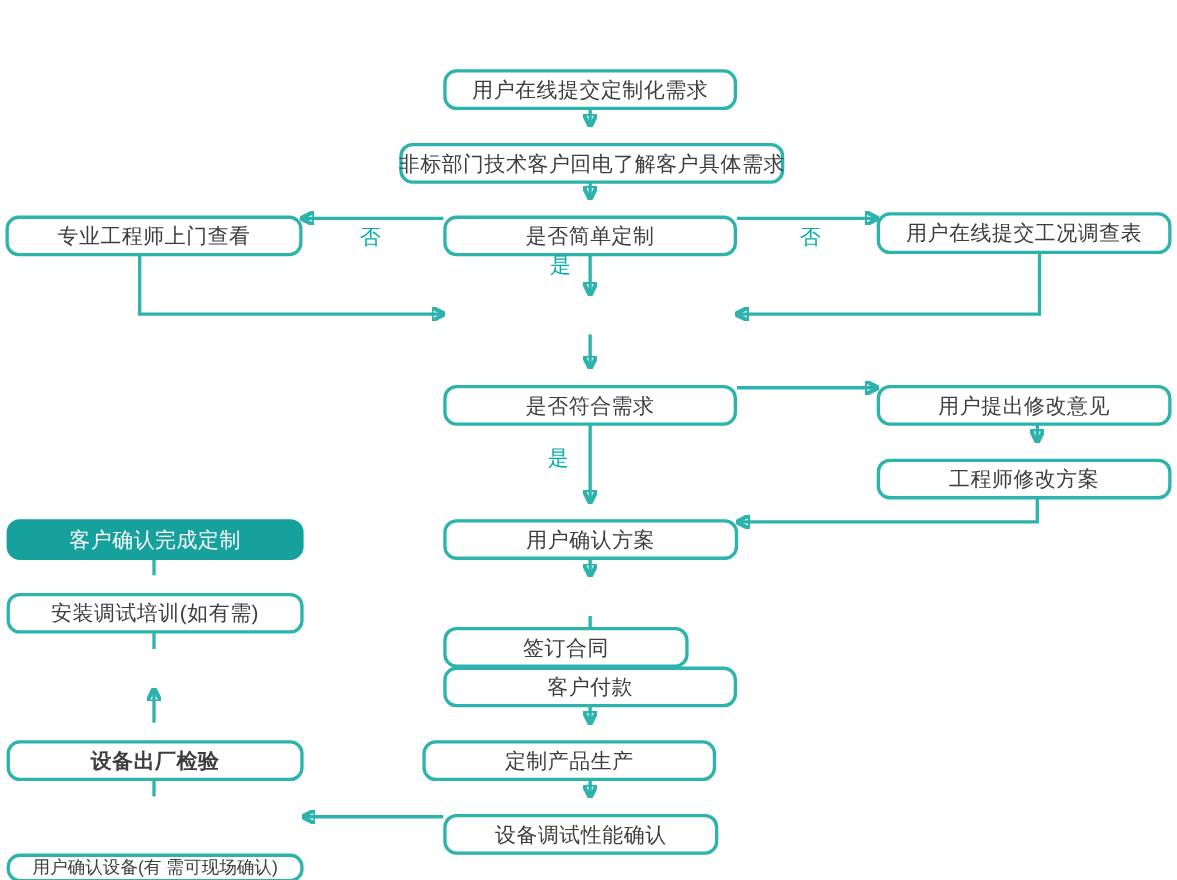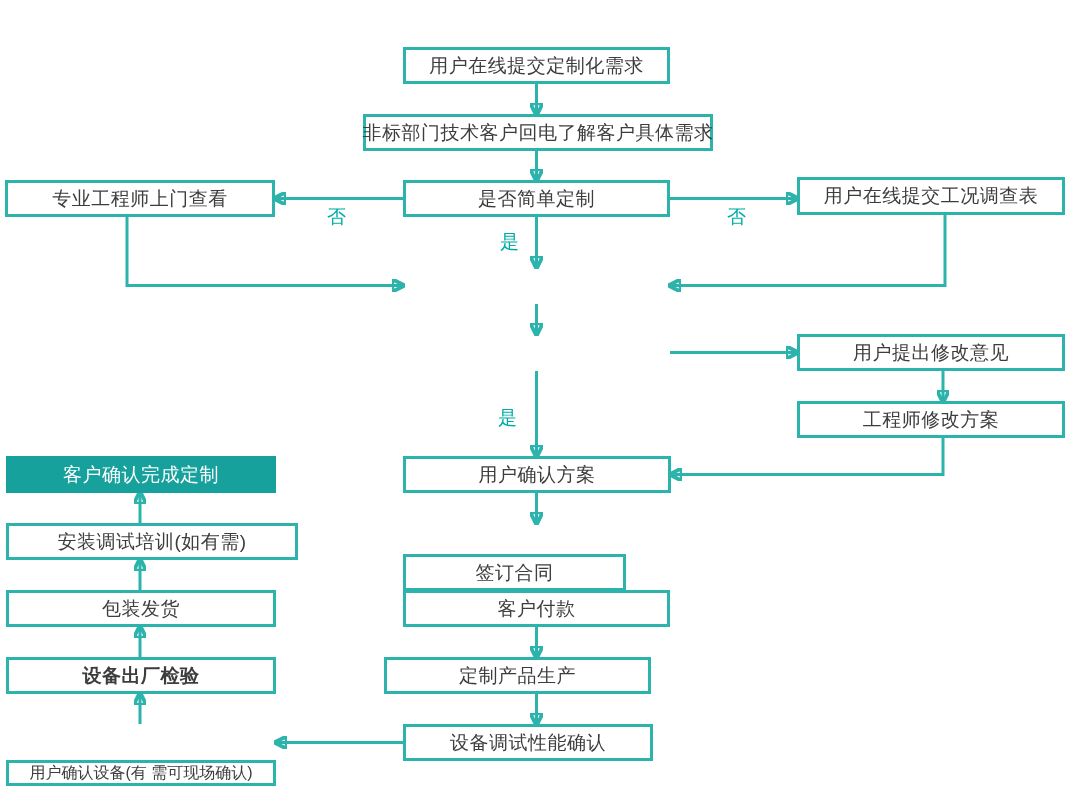--- a/index.html
+++ b/index.html
@@ -26,28 +26,29 @@
   }
   .edges path {
     stroke: var(--accent);
     stroke-width: 3;
     fill: none;
   }
   .node {
     position: absolute;
     background: #fff;
     border: 3px solid var(--accent);
-    border-radius: 0;
+    border-radius: 12px;
     display: flex;
     align-items: center;
     justify-content: center;
     font-size: 19px;
     color: var(--text);
     white-space: nowrap;
     letter-spacing: 0.5px;
+    margin-top: 16px;
   }
   .node.filled {
     background: var(--accent-fill);
     border-color: var(--accent-fill);
     color: #ffffff;
     font-family: Liberation Serif, serif;
   }
   .edge-label {
     position: absolute;
     color: var(--label);
@@ -61,21 +62,21 @@
   #n-design        { left: 403px; top: 267px; width: 267px; height: 37px; }
   #n-meets         { left: 403px; top: 334px; width: 267px; height: 37px; }
   #n-confirmplan   { left: 403px; top: 456px; width: 268px; height: 37px; }
   #n-contract      { left: 403px; top: 554px; width: 223px; height: 37px; }
   #n-payment       { left: 403px; top: 590px; width: 267px; height: 37px; }
   #n-production    { left: 384px; top: 657px; width: 267px; height: 37px; }
   #n-debug         { left: 403px; top: 724px; width: 250px; height: 37px; }
   
   #n-visit         { left: 5px;   top: 180px; width: 270px; height: 37px; }
   #n-complete      { left: 6px;   top: 456px; width: 270px; height: 37px; }
-  #n-training      { left: 6px;   top: 523px; width: 292px; height: 37px; }
+  #n-training      { left: 6px;   top: 523px; width: 270px; height: 37px; }
   #n-shipping      { left: 6px;   top: 590px; width: 270px; height: 37px; }
   #n-inspection    { left: 6px;   top: 657px; width: 270px; height: 37px; font-weight: bold; }
   #n-deviceconfirm { left: 6px;   top: 760px; width: 270px; height: 26px; font-size: 16px; letter-spacing: 0; }
   
   #n-survey        { left: 797px; top: 177px; width: 268px; height: 38px; }
   #n-feedback      { left: 797px; top: 334px; width: 268px; height: 37px; }
   #n-revise        { left: 797px; top: 401px; width: 268px; height: 37px; }
   
   #l-no-left    { left: 327px; top: 207px; }
   #l-no-right   { left: 727px; top: 207px; }
@@ -114,30 +115,30 @@
     <path d="M140 657 V627" marker-end="url(#ah)"></path>
     <path d="M140 590 V560" marker-end="url(#ah)"></path>
     <path d="M140 523 V493" marker-end="url(#ah)"></path>
   </svg>
 
   <div class="node" id="n-submit">用户在线提交定制化需求</div>
   <div class="node" id="n-callback">非标部门技术客户回电了解客户具体需求</div>
   <div class="node" id="n-visit">专业工程师上门查看</div>
   <div class="node" id="n-simple">是否简单定制</div>
   <div class="node" id="n-survey">用户在线提交工况调查表</div>
+  <div class="node" id="n-meets">是否符合需求</div>
   <div class="node" id="n-feedback">用户提出修改意见</div>
   <div class="node" id="n-revise">工程师修改方案</div>
   <div class="node" id="n-confirmplan">用户确认方案</div>
   <div class="node" id="n-contract">签订合同</div>
   <div class="node" id="n-payment">客户付款</div>
   <div class="node" id="n-production">定制产品生产</div>
   <div class="node" id="n-debug">设备调试性能确认</div>
   <div class="node" id="n-deviceconfirm">用户确认设备(有 需可现场确认)</div>
   <div class="node" id="n-inspection">设备出厂检验</div>
-  <div class="node" id="n-shipping">包装发货</div>
   <div class="node" id="n-training">安装调试培训(如有需)</div>
   <div class="node filled" id="n-complete">客户确认完成定制</div>
 
   <div class="edge-label" id="l-no-left">否</div>
   <div class="edge-label" id="l-no-right">否</div>
   <div class="edge-label" id="l-yes-simple">是</div>
   <div class="edge-label" id="l-yes-meets">是</div>
 
 </div>
 

